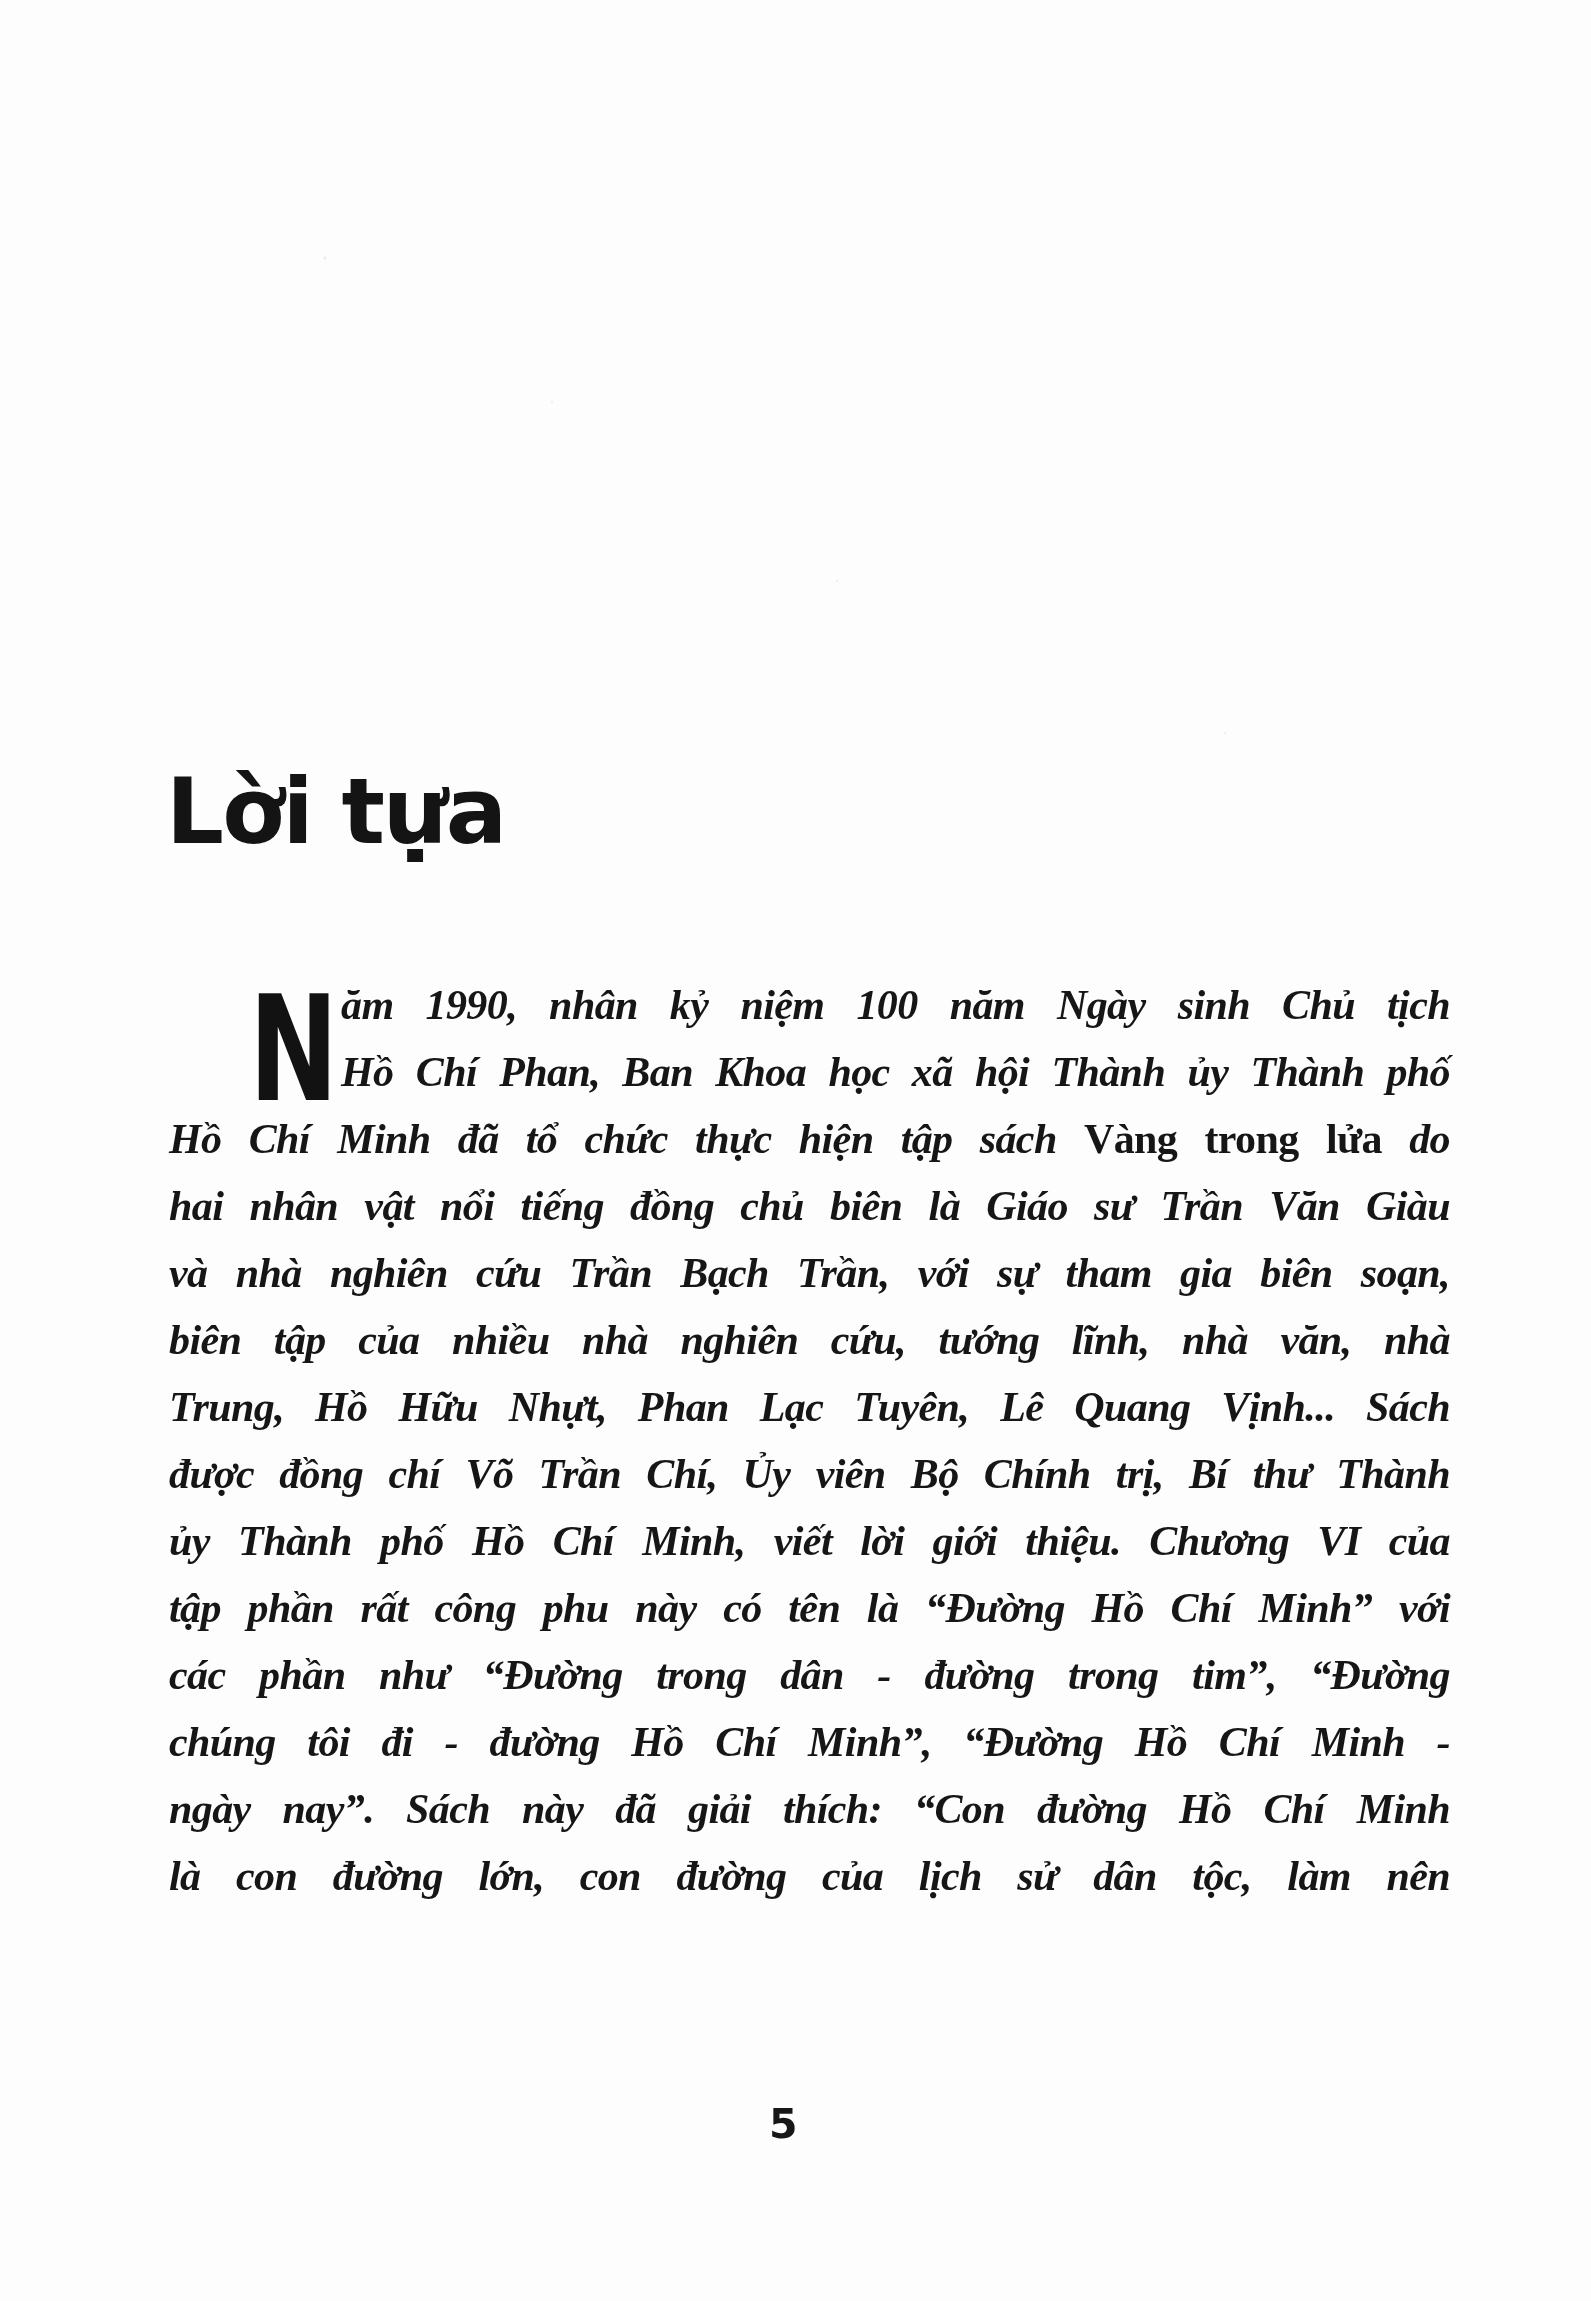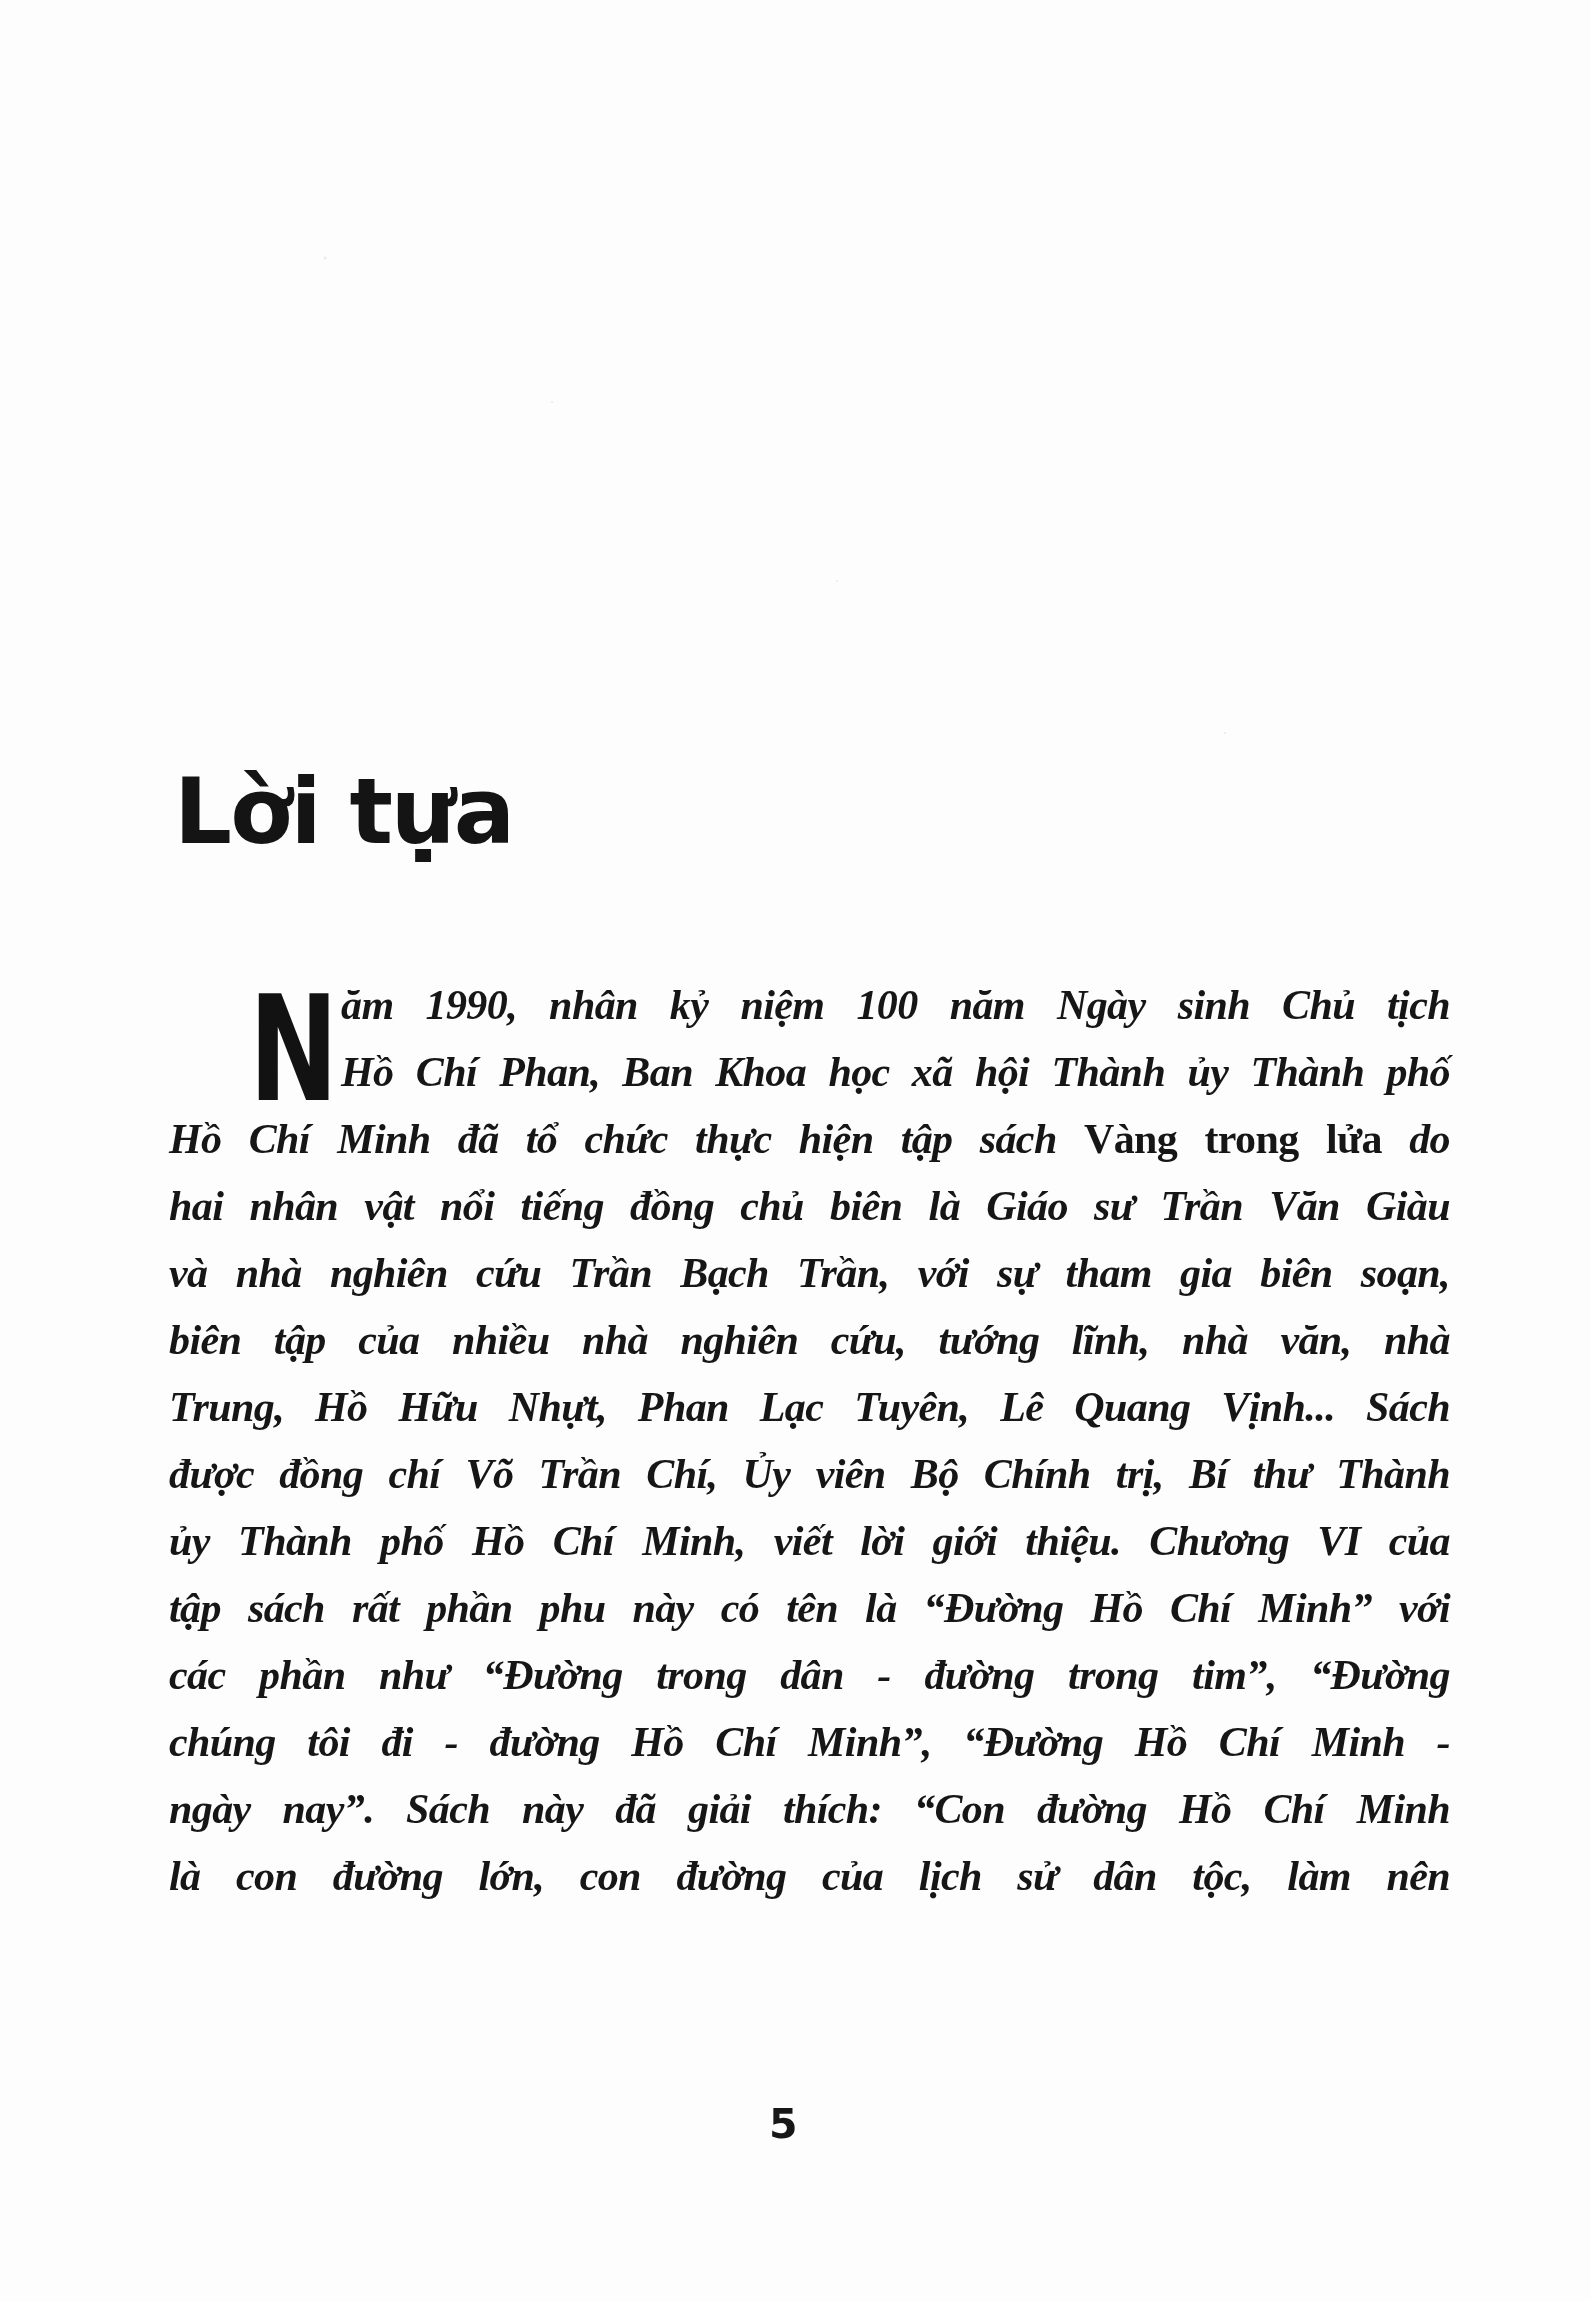--- a/index.html
+++ b/index.html
@@ -11,21 +11,21 @@
       radial-gradient(circle 3px at 325px 258px, rgba(0,0,0,0.07) 0 40%, transparent 60%),
       radial-gradient(circle 2px at 552px 402px, rgba(0,0,0,0.06) 0 40%, transparent 60%),
       radial-gradient(circle 2px at 1225px 733px, rgba(0,0,0,0.06) 0 40%, transparent 60%),
       radial-gradient(circle 2px at 837px 581px, rgba(0,0,0,0.05) 0 40%, transparent 60%),
       #fdfdfd;
     overflow:hidden;
     color:#1b1b1b;
   }
   .title{
     position:absolute;
-    left:174px;top:705px;
+    left:166px;top:705px;
     font-family:"DejaVu Sans","Liberation Sans",sans-serif;
     font-weight:bold;
     font-size:91px;
     line-height:1;
     letter-spacing:-2px;
     color:#141414;
   }
   .body-text{
     position:absolute;
     left:169px;top:972px;
@@ -81,21 +81,21 @@
   <div class="body-text" id="lines-container">
       <div class="line indent"><span class="seg italic">ăm 1990, nhân kỷ niệm 100 năm Ngày sinh Chủ tịch</span></div>
       <div class="line indent"><span class="seg italic">Hồ Chí Phan, Ban Khoa học xã hội Thành ủy Thành phố</span></div>
       <div class="line"><span class="seg italic">Hồ Chí Minh đã tổ chức thực hiện tập sách </span><span class="seg roman">Vàng trong lửa</span><span class="seg italic"> do</span></div>
       <div class="line"><span class="seg italic">hai nhân vật nổi tiếng đồng chủ biên là Giáo sư Trần Văn Giàu</span></div>
       <div class="line"><span class="seg italic">và nhà nghiên cứu Trần Bạch Trần, với sự tham gia biên soạn,</span></div>
       <div class="line"><span class="seg italic">biên tập của nhiều nhà nghiên cứu, tướng lĩnh, nhà văn, nhà</span></div>
       <div class="line"><span class="seg italic">Trung, Hồ Hữu Nhựt, Phan Lạc Tuyên, Lê Quang Vịnh... Sách</span></div>
       <div class="line"><span class="seg italic">được đồng chí Võ Trần Chí, Ủy viên Bộ Chính trị, Bí thư Thành</span></div>
       <div class="line"><span class="seg italic">ủy Thành phố Hồ Chí Minh, viết lời giới thiệu. Chương VI của</span></div>
-      <div class="line"><span class="seg italic">tập sách rất phần phu này có tên là “Đường Hồ Chí Minh” với</span></div>
+      <div class="line"><span class="seg italic">tập phần rất công phu này có tên là “Đường Hồ Chí Minh” với</span></div>
       <div class="line"><span class="seg italic">các phần như “Đường trong dân - đường trong tim”, “Đường</span></div>
       <div class="line"><span class="seg italic">chúng tôi đi - đường Hồ Chí Minh”, “Đường Hồ Chí Minh -</span></div>
       <div class="line"><span class="seg italic">ngày nay”. Sách này đã giải thích: “Con đường Hồ Chí Minh</span></div>
       <div class="line"><span class="seg italic">là con đường lớn, con đường của lịch sử dân tộc, làm nên</span></div>
     </div>
 
   <div class="page-number">5</div>
 
 </div>
 

